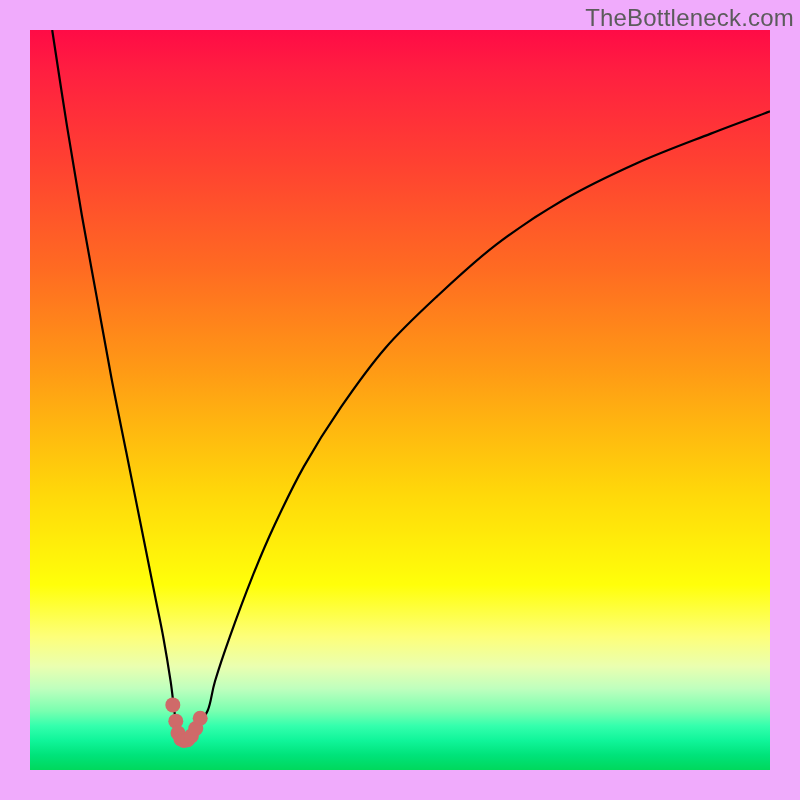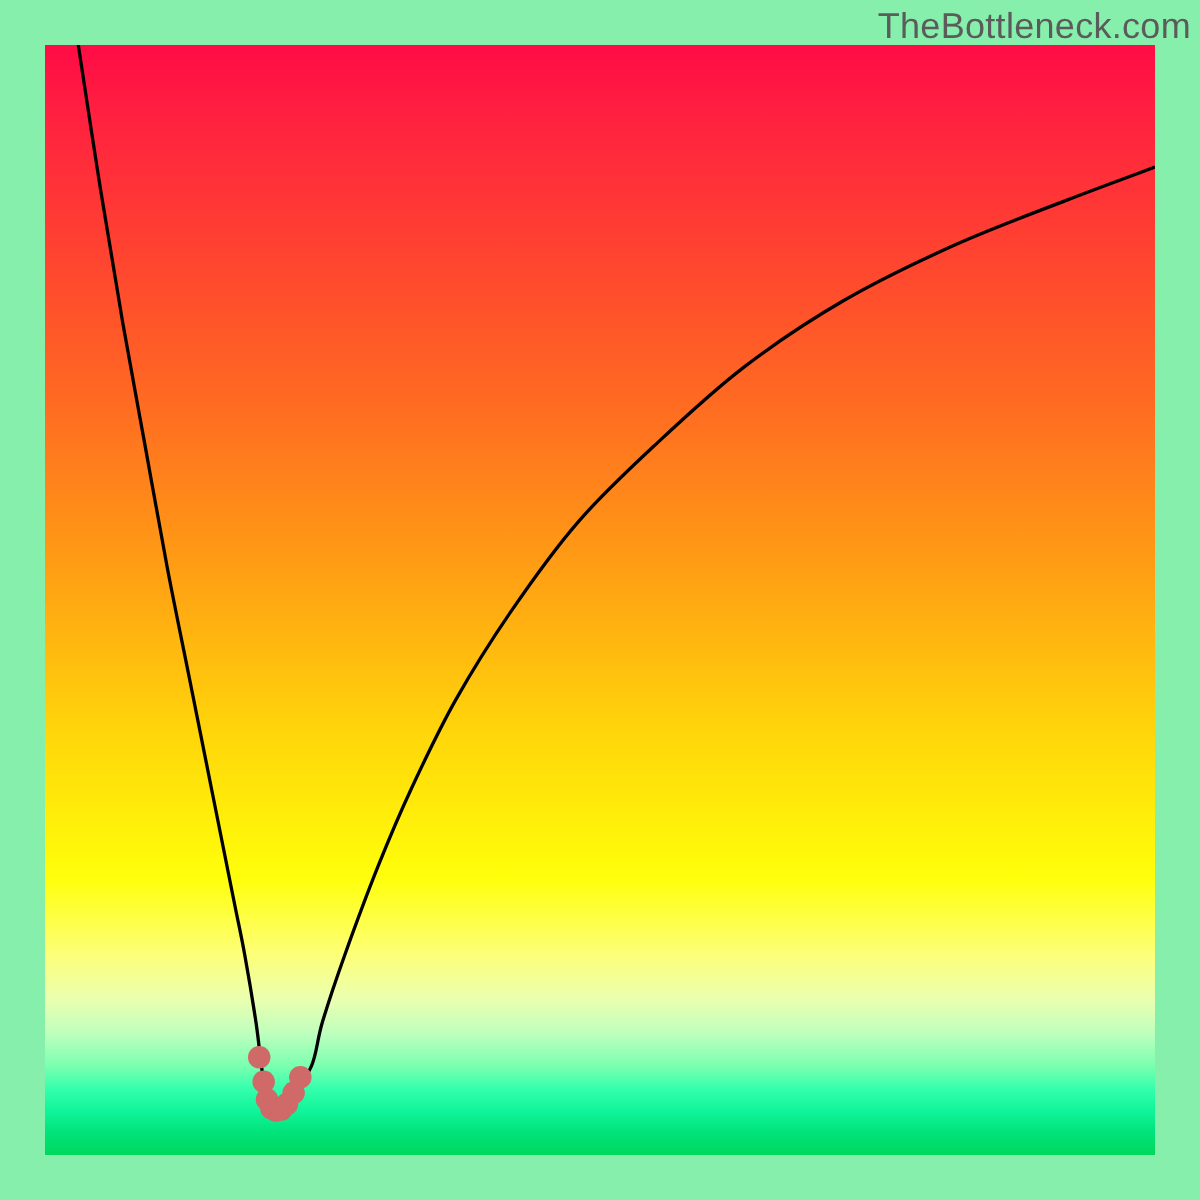--- a/index.html
+++ b/index.html
@@ -10,21 +10,21 @@
     background: #000;
     overflow: hidden;
     font-family: Arial, Helvetica, sans-serif;
   }
   .frame {
     position: absolute;
     top: 0;
     left: 0;
     width: 800px;
     height: 800px;
-    background: #86efac;
+    background: #f0abfc;
   }
   .plot {
     position: absolute;
     left: 30px;
     top: 30px;
     width: 740px;
     height: 740px;
     background: linear-gradient(to bottom,
       #ff0b46 0%,
       #ff2040 6%,

